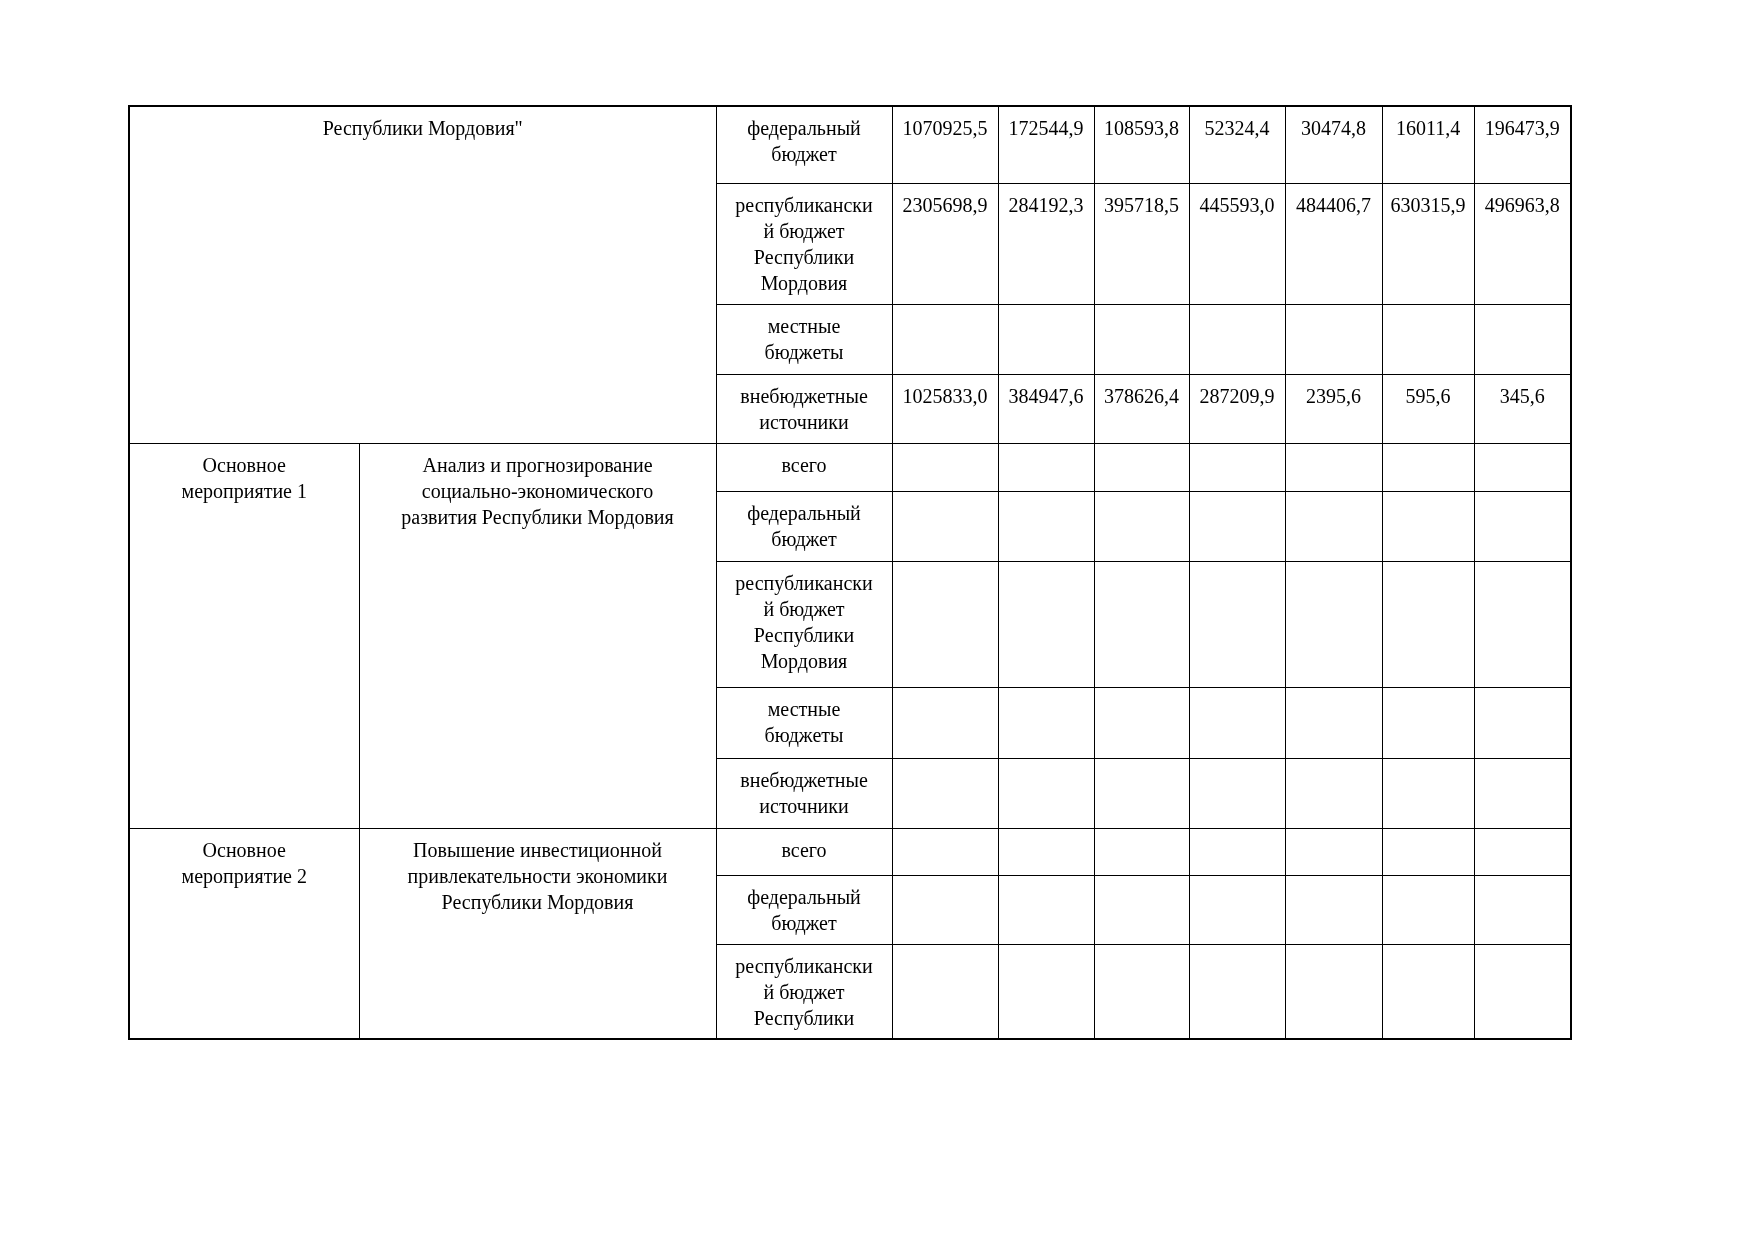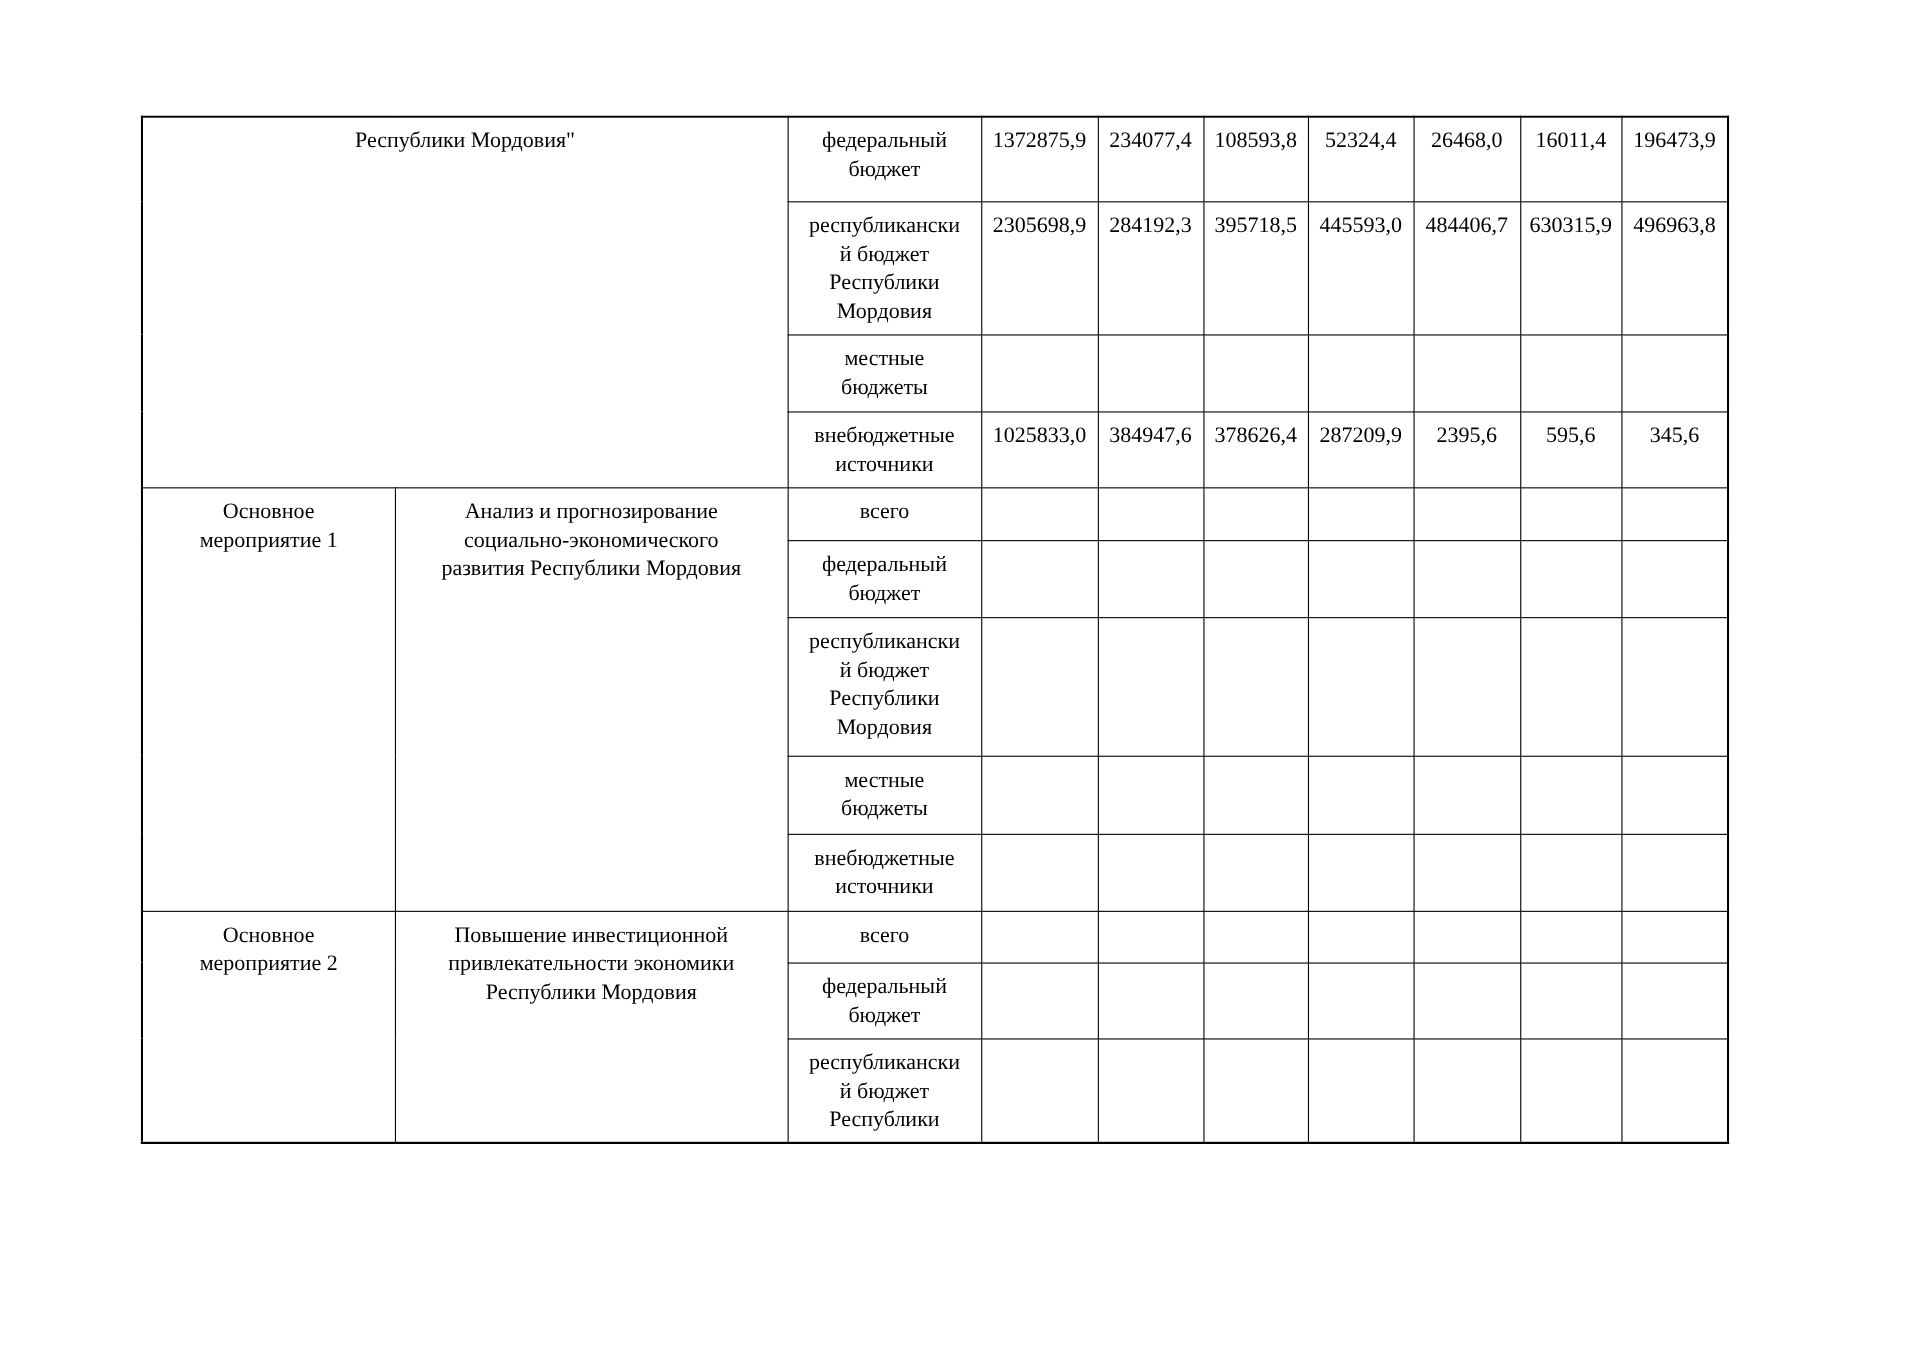--- a/index.html
+++ b/index.html
@@ -72,25 +72,25 @@
         <col style="width:97px">
         <col style="width:92px">
         <col style="width:97px">
       </colgroup>
       <tbody>
 
         <tr class="h77">
           <td colspan="2" rowspan="4" class="cell-name">Республики Мордовия"</td>
           <td class="cell-label">федеральный
 бюджет</td>
-          <td class="cell-val">1372875,9</td>
-          <td class="cell-val">234077,4</td>
+          <td class="cell-val">1070925,5</td>
+          <td class="cell-val">172544,9</td>
           <td class="cell-val">108593,8</td>
           <td class="cell-val">52324,4</td>
-          <td class="cell-val">26468,0</td>
+          <td class="cell-val">30474,8</td>
           <td class="cell-val">16011,4</td>
           <td class="cell-val">196473,9</td>
         </tr>
         <tr class="h120">
           <td class="cell-label">республикански
 й бюджет
 Республики
 Мордовия</td>
           <td class="cell-val">2305698,9</td>
           <td class="cell-val">284192,3</td>

